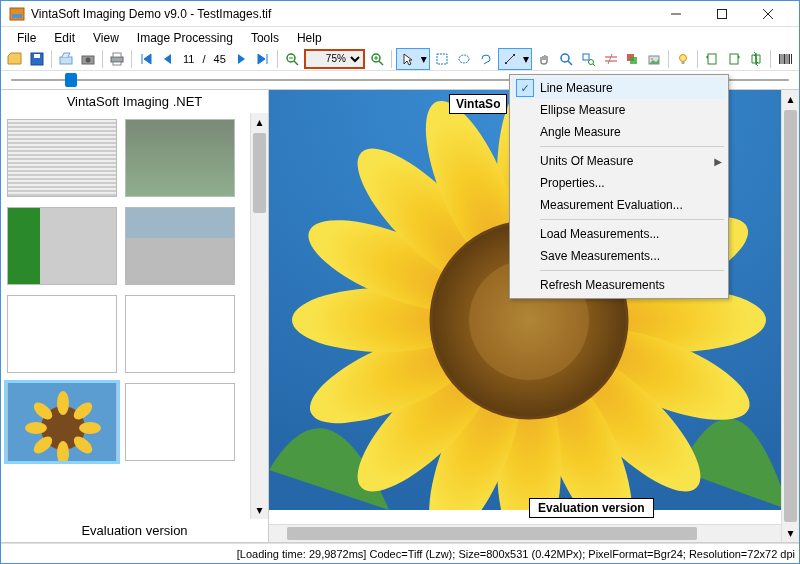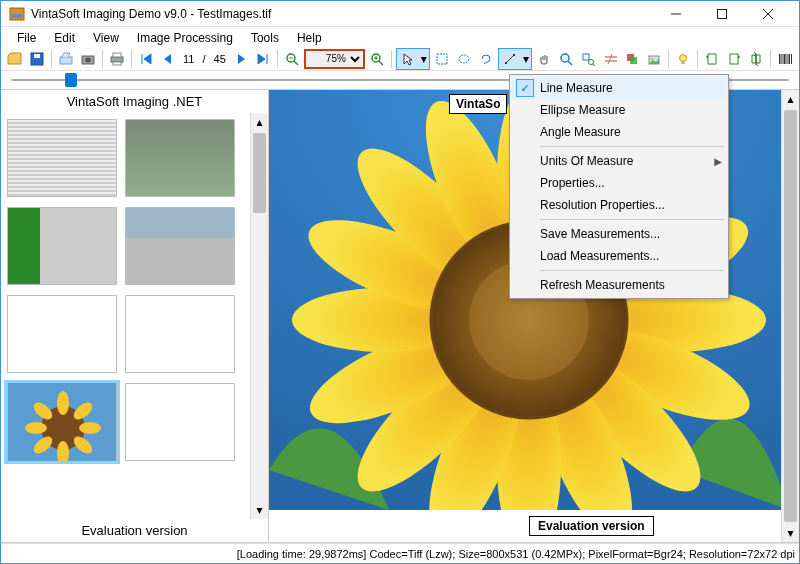--- a/index.html
+++ b/index.html
@@ -25,21 +25,21 @@
 .pane-header { text-align:center; font-size:13px; font-weight:normal; padding:4px; }
 .thumb-body { flex:1; display:flex; min-height:0; }
 .thumbs { flex:1; padding:6px 6px; overflow:hidden; }
 .thumb-row { display:flex; gap:8px; margin-bottom:10px; }
 .thumb { width:110px; height:78px; background:#ddd; border:1px solid #bbb; position:relative; font-size:8px; display:flex; align-items:center; justify-content:center; }
 .thumb.sel { outline:3px solid #8bd3ff; background:#cdeeff; }
 .vscroll { width:18px; background:#f0f0f0; border-left:1px solid #ddd; display:flex; flex-direction:column; }
 .vscroll-arrow { height:18px; background:#f0f0f0; display:flex; align-items:center; justify-content:center; }
 .vscroll-track { flex:1; background:#f0f0f0; position:relative; }
 .vscroll-thumb { position:absolute; left:2px; right:2px; background:#c0c0c0; border-radius:2px; }
-.main-pane { flex:1; display:flex; flex-direction:row; min-width:0;text-decoration:underline; }
+.main-pane { flex:1; display:flex; flex-direction:column; min-width:0;text-decoration:underline; }
 .image-view { flex:1; position:relative; overflow:hidden; background:#fff; }
 .sunflower { position:absolute; inset:0; }
 .img-label { position:absolute; top:4px; left:180px; background:#fff; padding:2px 6px; font-size:12px; font-weight:bold; border:1px solid #000; }
 .bottom-label { position:absolute; bottom:6px; left:260px; background:#fff; padding:2px 8px; font-size:12px; font-weight:bold; border:1px solid #000; }
 .dropdown-menu { position:absolute; left:509px; top:74px; width:220px; background:#f2f2f2; border:1px solid #999; box-shadow:2px 2px 4px rgba(0,0,0,0.2); z-index:10; padding:2px; }
 .dd-item { display:flex; align-items:center; height:22px; padding:0 4px 0 28px; font-size:12px; cursor:default; position:relative; }
 .dd-item.checked { background:#e5f1fb; }
 .dd-check { position:absolute; left:4px; width:18px; height:18px; border:1px solid #3e9eff; background:#cde6ff; display:flex; align-items:center; justify-content:center; font-size:11px; color:#0063b1; }
 .dd-sep { height:1px; background:#ccc; margin:3px 2px 3px 28px; }
 .dd-arrow { margin-left:auto; font-size:10px; color:#555; }
@@ -408,26 +408,26 @@
     </div>
     <div class="dd-sep"></div>
     <div class="dd-item">
       <span>Units Of Measure</span>
       <span class="dd-arrow">▶</span>
     </div>
     <div class="dd-item">
       <span>Properties...</span>
     </div>
     <div class="dd-item">
-      <span>Resolution Properties...</span>
+      <span>Measurement Evaluation...</span>
     </div>
     <div class="dd-sep"></div>
     <div class="dd-item">
+      <span>Load Measurements...</span>
+    </div>
+    <div class="dd-item">
       <span>Save Measurements...</span>
     </div>
-    <div class="dd-item">
-      <span>Load Measurements...</span>
-    </div>
     <div class="dd-sep"></div>
     <div class="dd-item">
       <span>Refresh Measurements</span>
     </div>
   </div>
 
 </body></html>

